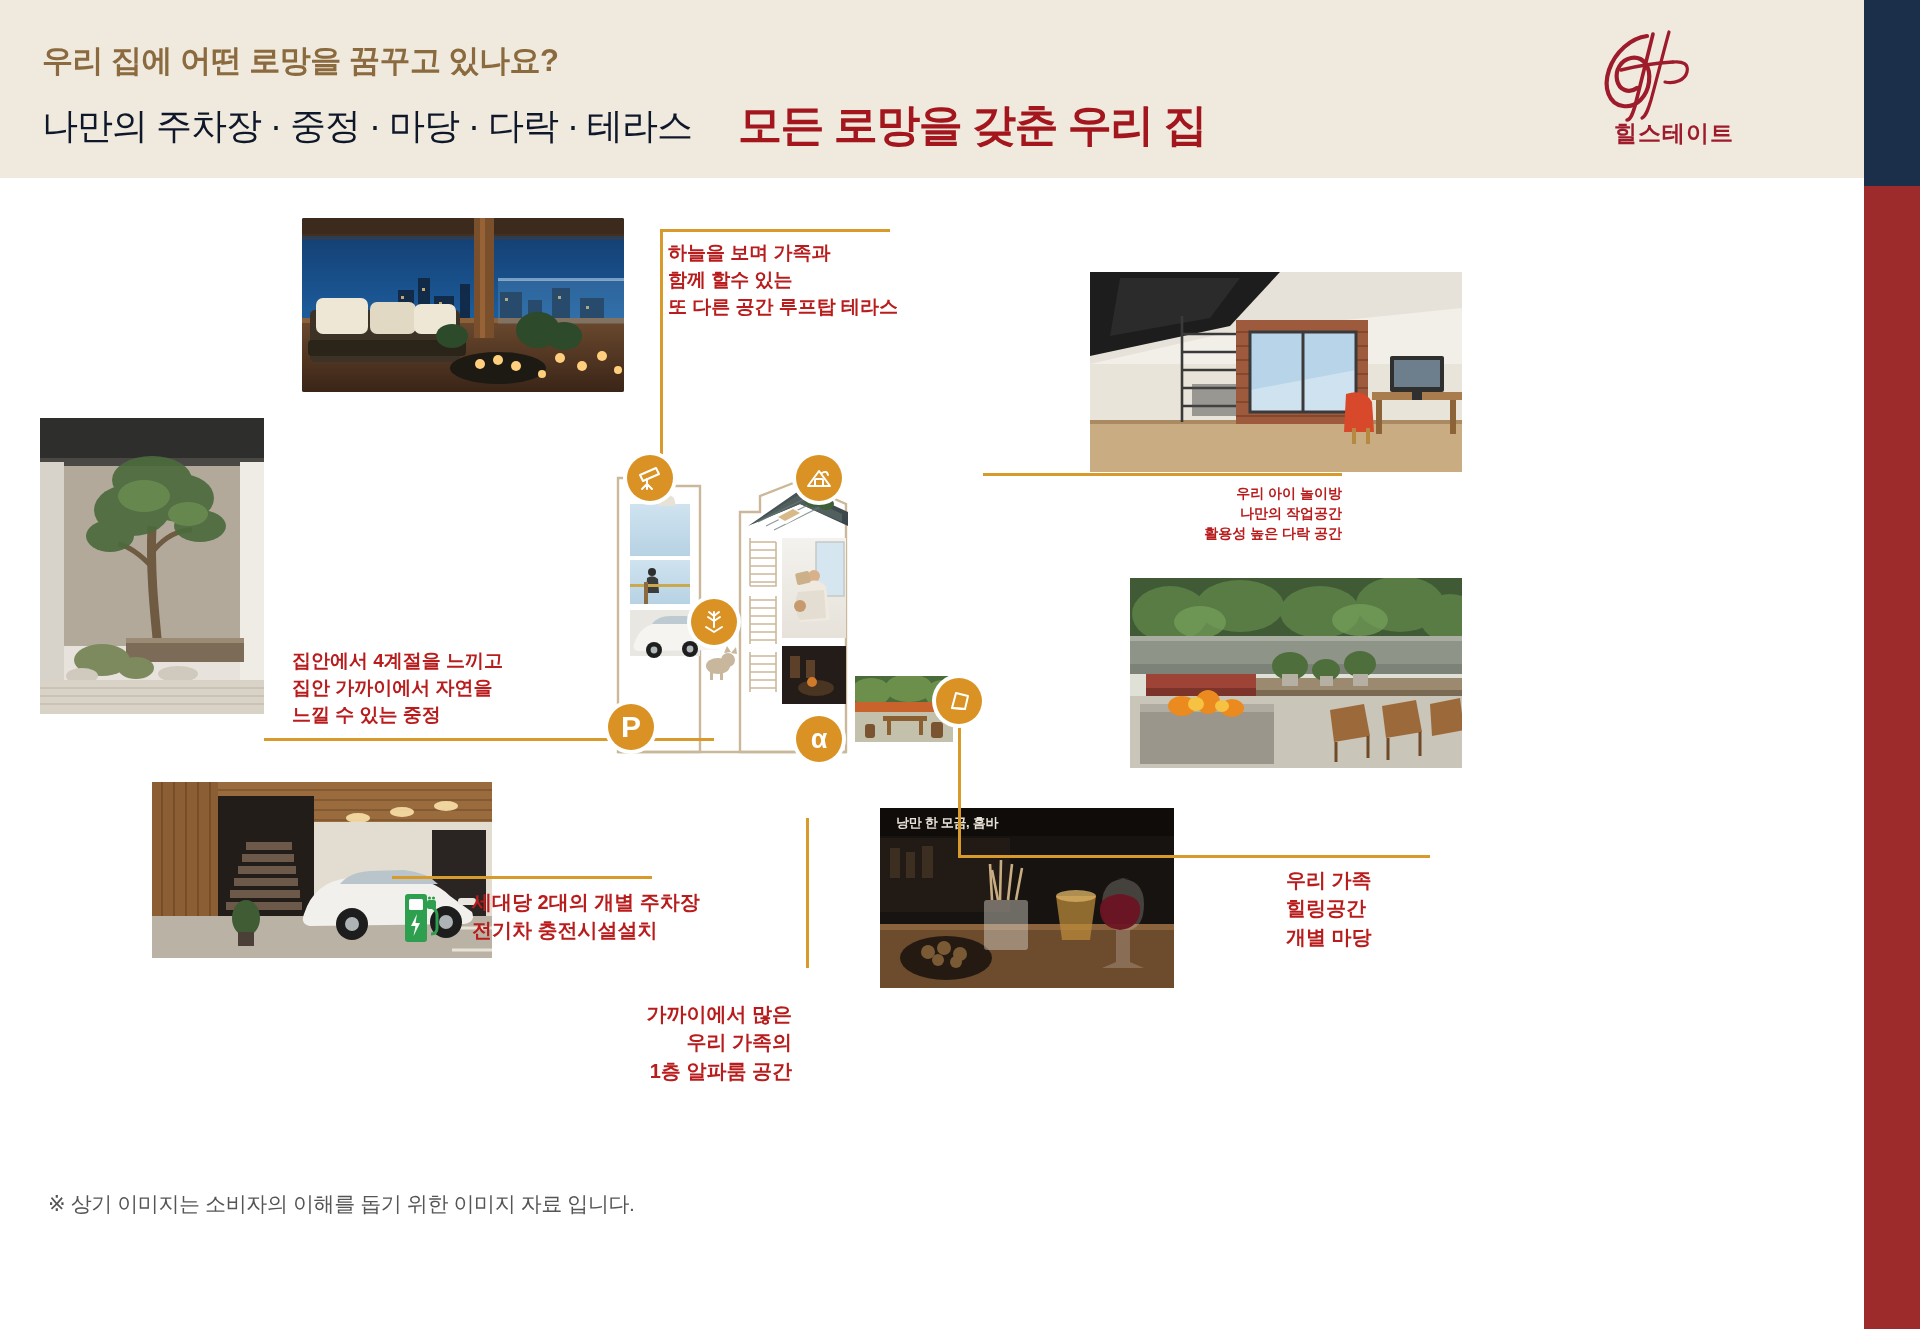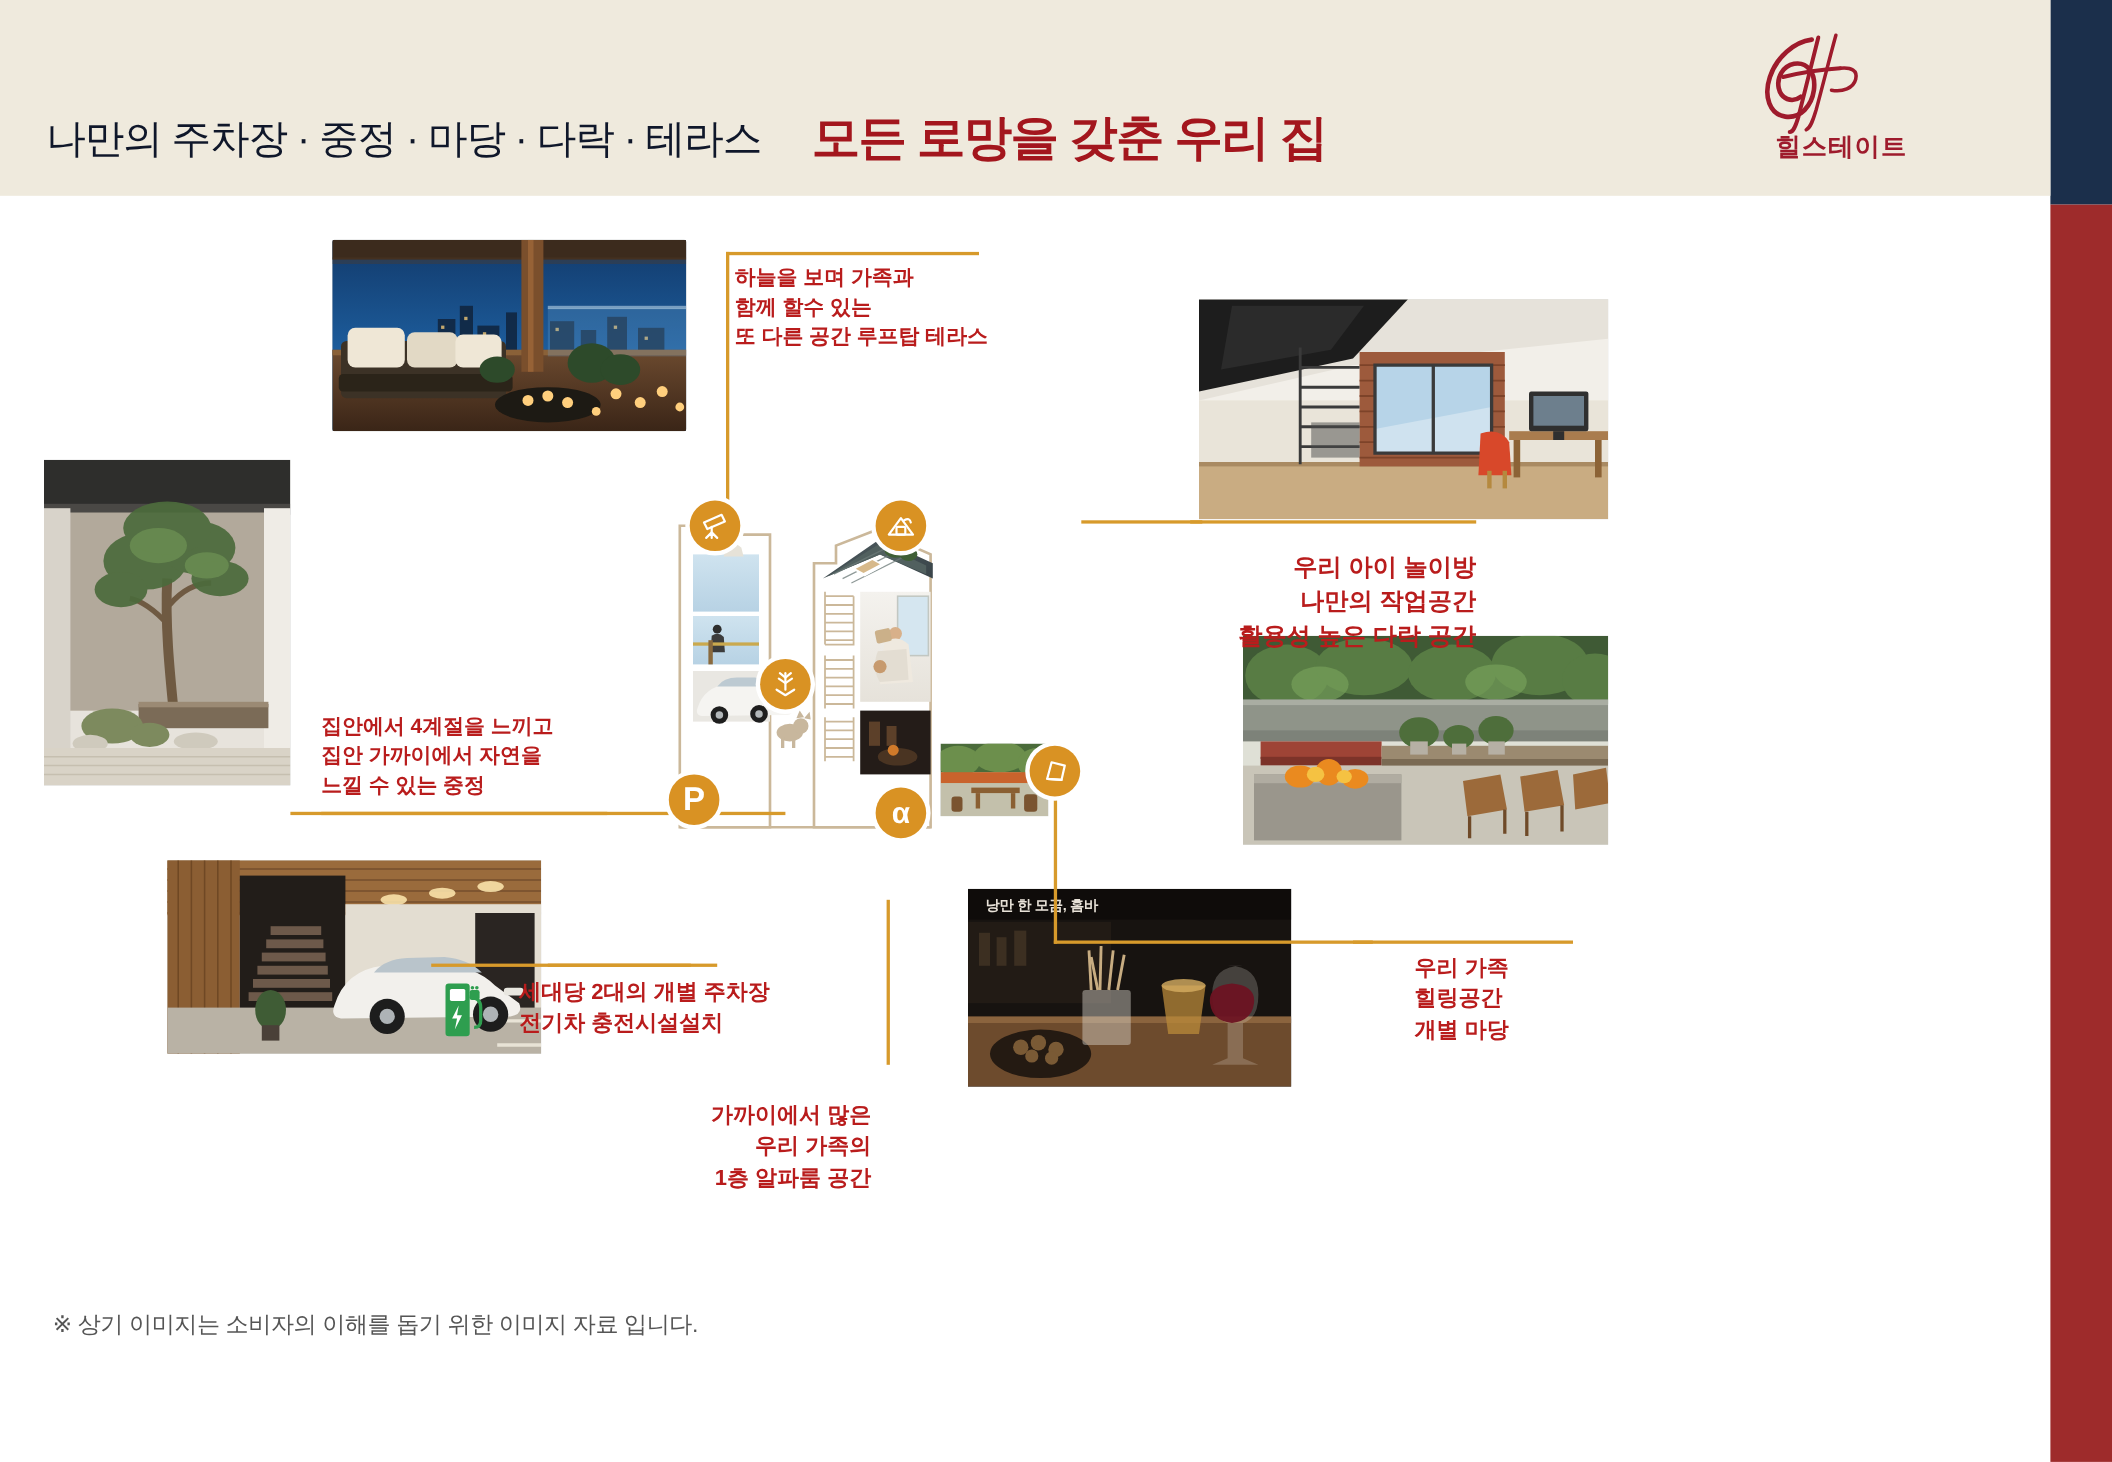--- a/index.html
+++ b/index.html
@@ -72,20 +72,21 @@
 </style>
 </head>
 <body>
 
 <div id="right-bar">
   <div class="navy"></div>
   <div class="crimson"></div>
 </div>
 
 <div id="header">
+  <div id="header-title-1">우리 집에 어떤 로망을 꿈꾸고 있나요?</div>
   <div id="header-title-2">나만의 주차장 · 중정 · 마당 · 다락 · 테라스</div>
   <div id="header-title-3">모든 로망을 갖춘 우리 집</div>
 
   <div id="logo">
     <svg id="logo-mark" width="130" height="92" viewBox="0 0 130 92">
       <g fill="none" stroke="#9e1b2c" stroke-linecap="round">
         <path d="M78 6 C62 8 46 22 40 40 C34 58 40 74 54 76 C68 78 78 66 80 52 C82 36 74 26 62 28 C52 30 46 40 48 50 C50 60 60 64 68 58" stroke-width="4.2"></path>
         <path d="M84 4 C80 20 72 52 66 76 C63 86 61 90 58 90" stroke-width="3.6"></path>
         <path d="M100 2 C96 16 88 48 82 70 C79 80 77 86 73 88" stroke-width="3.2"></path>
         <path d="M52 40 C68 36 86 33 104 32" stroke-width="3.6"></path>
@@ -619,21 +620,21 @@
     <rect x="24" y="10" width="9" height="9" rx="2" fill="#2e9e4f"></rect>
     <circle cx="26.5" cy="8" r="1.6" fill="#2e9e4f"></circle>
     <circle cx="30.5" cy="8" r="1.6" fill="#2e9e4f"></circle>
   </svg>
 </div>
 
 <div class="callout c-left" style="left:668px;top:240px;font-size:19px;">하늘을 보며 가족과
 함께 할수 있는
 또 다른 공간 루프탑 테라스</div>
 
-<div class="callout c-right" style="left:882px;top:500px;width:460px;font-size:22px;">우리 아이 놀이방
+<div class="callout c-right" style="left:882px;top:484px;width:460px;font-size:14px;">우리 아이 놀이방
 나만의 작업공간
 활용성 높은 다락 공간</div>
 
 <div class="callout c-left" style="left:292px;top:648px;font-size:19px;">집안에서 4계절을 느끼고
 집안 가까이에서 자연을
 느낄 수 있는 중정</div>
 
 <div class="callout c-left" style="left:472px;top:888px;font-size:20px;">세대당 2대의 개별 주차장
 전기차 충전시설설치</div>
 

